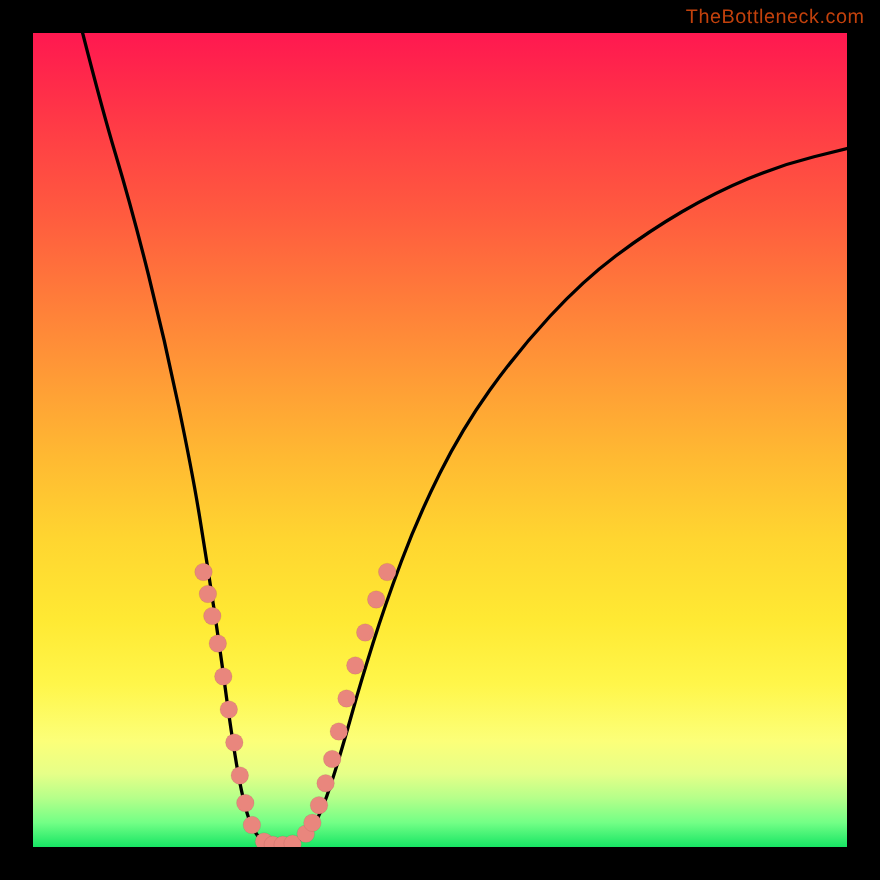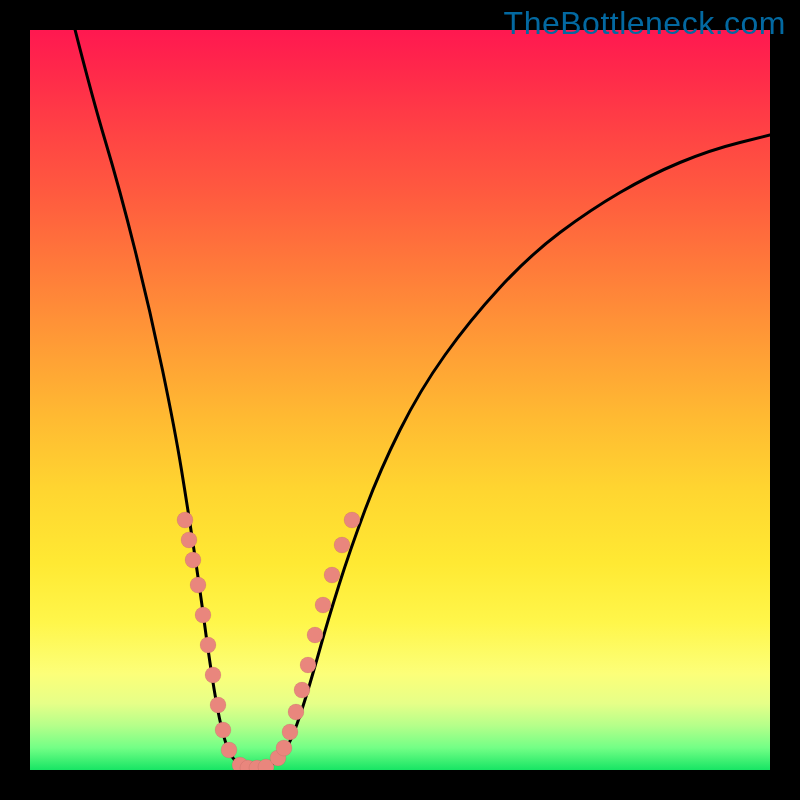--- a/index.html
+++ b/index.html
@@ -14,23 +14,23 @@
   .stage {
     position: relative;
     width: 800px;
     height: 800px;
     background: #000;
   }
   .watermark {
     position: absolute;
     top: 5px;
     right: 14px;
-    font-size: 32px;
+    font-size: 18px;
     font-weight: 400;
-    color: #0369a1;
+    color: #c2410c;
     letter-spacing: 0.5px;
     z-index: 5;
     user-select: none;
   }
   .plot-area {
     position: absolute;
     left: 30px;
     top: 30px;
     width: 740px;
     height: 740px;

